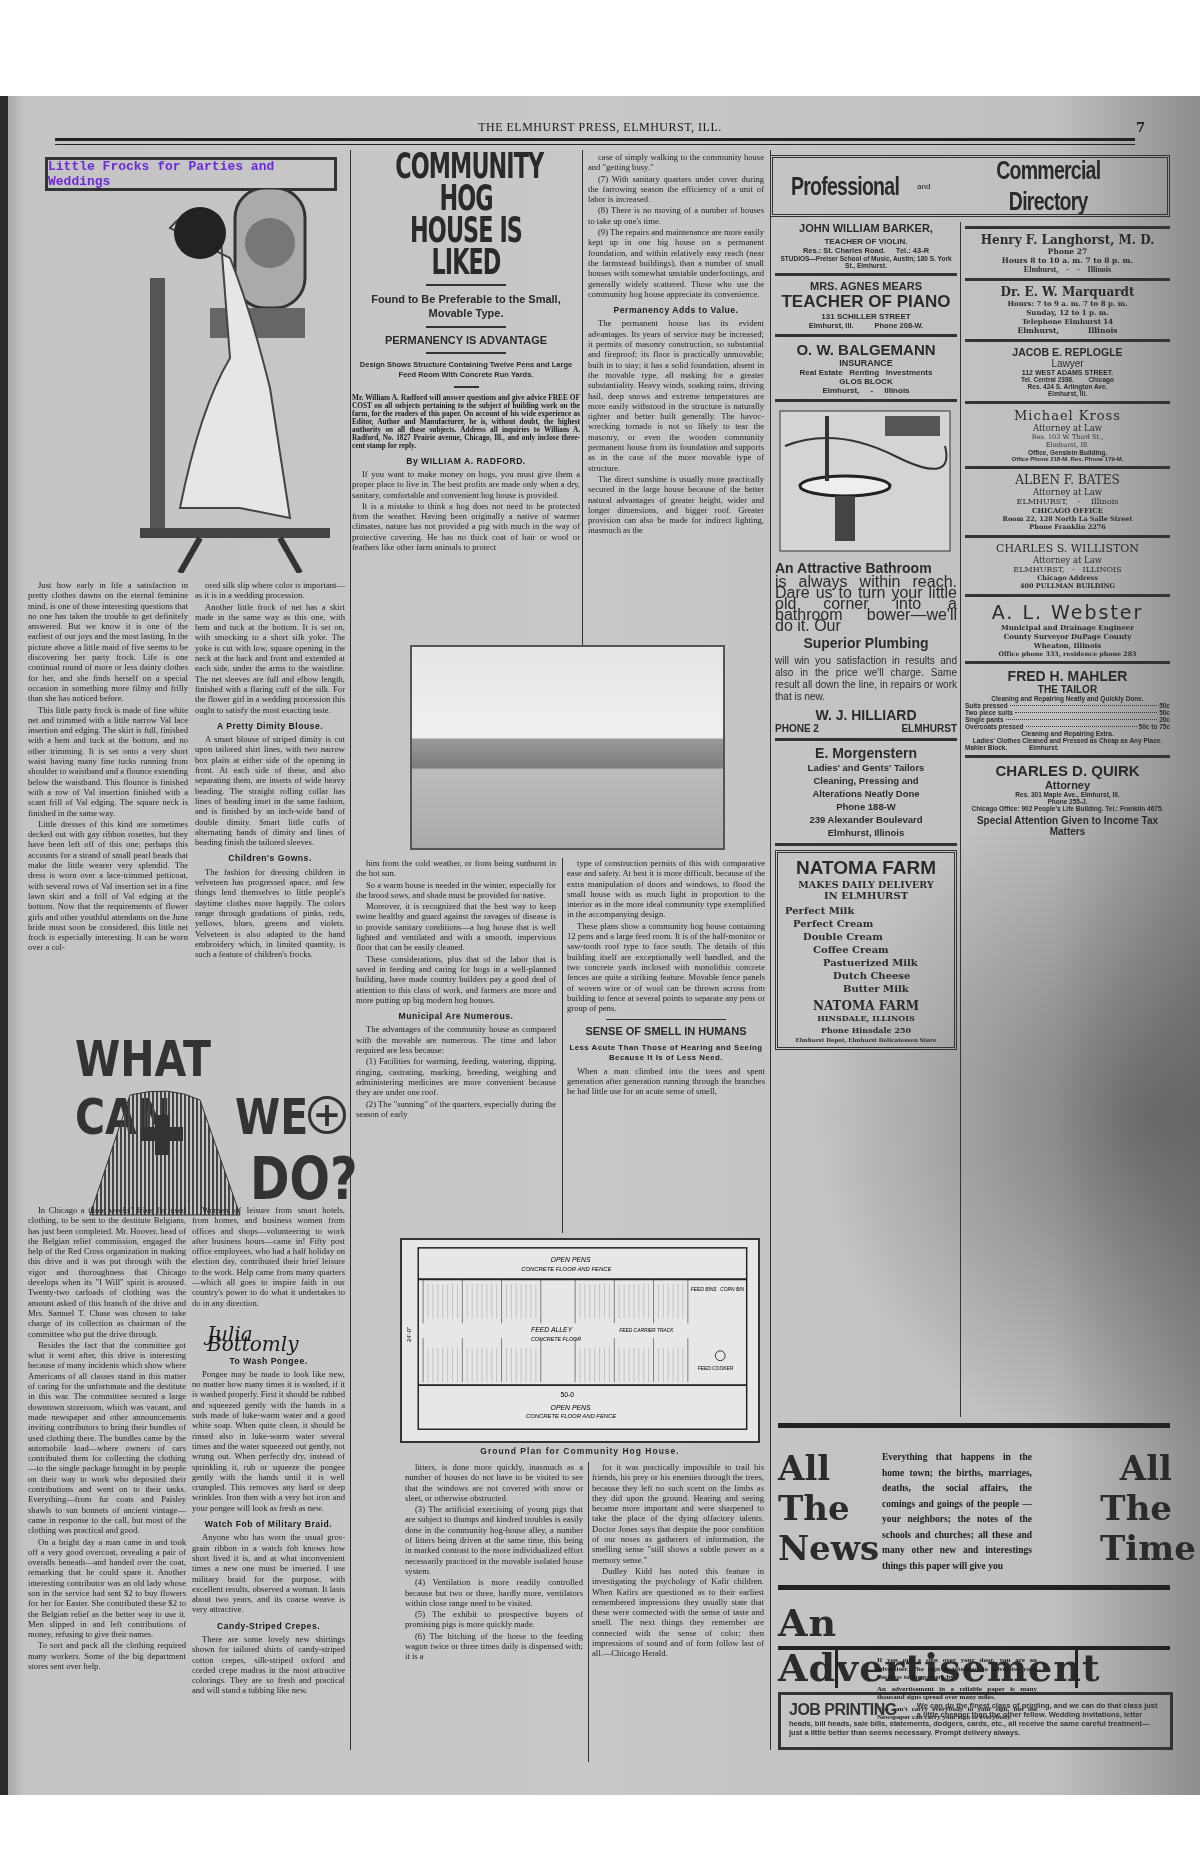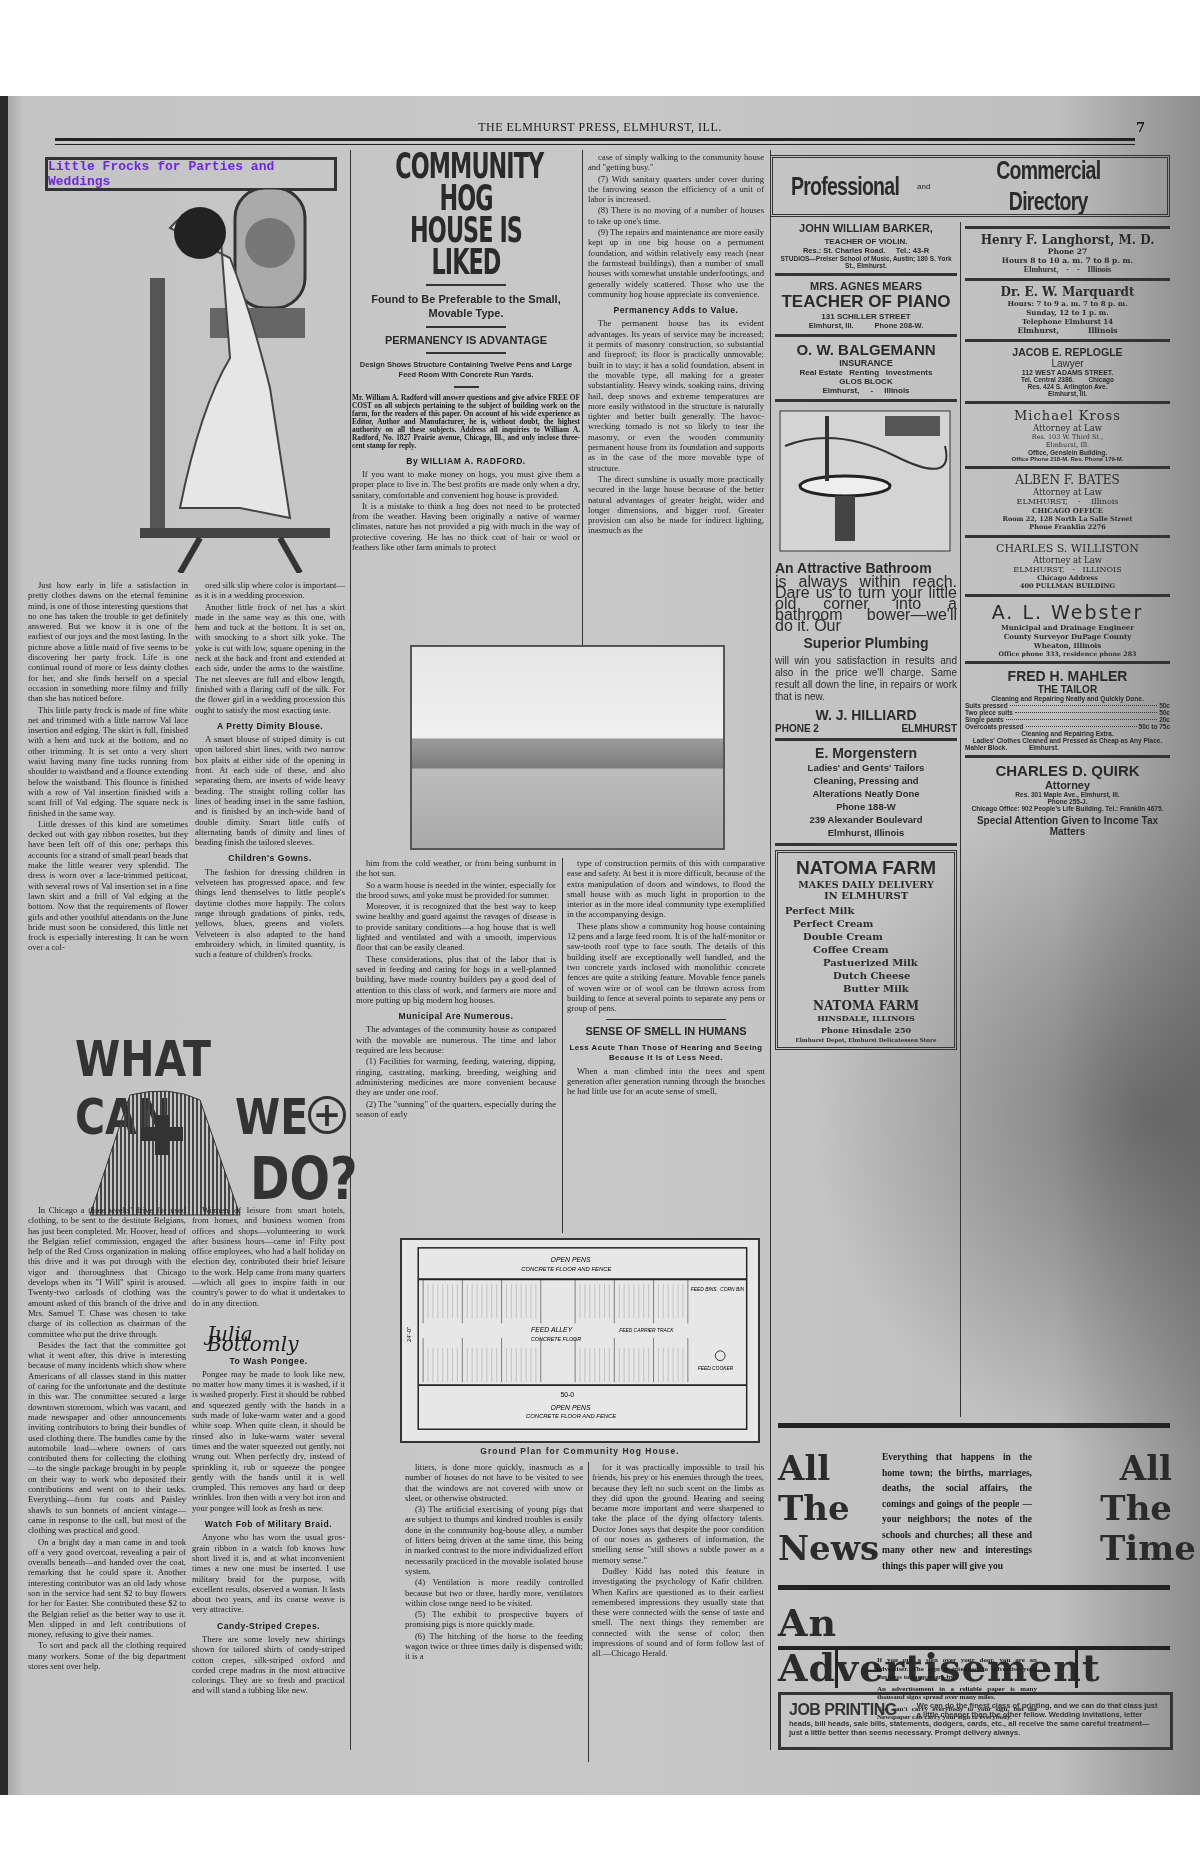--- a/index.html
+++ b/index.html
@@ -132,21 +132,21 @@
   <p>(9) The repairs and maintenance are more easily kept up in one big house on a permanent foundation, and within relatively easy reach (near the farmstead buildings), than a number of small houses with somewhat unstable underfootings, and generally widely scattered. Those who use the community hog house appreciate its convenience.</p>
   <div class="subhd">Permanency Adds to Value.</div>
   <p>The permanent house has its evident advantages. Its years of service may be increased; it permits of masonry construction, so substantial and fireproof; its floor is practically unmovable; built in to stay; it has a solid foundation, absent in the movable type, all making for a greater substantiality. Heavy winds, soaking rains, driving hail, deep snows and extreme temperatures are more easily withstood in the structure is naturally tighter and better built generally. The havoc-wrecking tornado is not so likely to tear the masonry, or even the wooden community permanent house from its foundation and supports as in the case of the more movable type of structure.</p>
   <p>The direct sunshine is usually more practically secured in the large house because of the better natural advantages of greater height, wider and longer dimensions, and bigger roof. Greater provision can also be made for indirect lighting, inasmuch as the</p>
 </div>
 
 <div class="photo"></div>
 
 <div class="col" style="left:356px;top:858px;width:200px">
   <p>him from the cold weather, or from being sunburnt in the hot sun.</p>
-  <p>So a warm house is needed in the winter, especially for the brood sows, and yoke must be provided for summer.</p>
+  <p>So a warm house is needed in the winter, especially for the brood sows, and shade must be provided for native.</p>
   <p>Moreover, it is recognized that the best way to keep swine healthy and guard against the ravages of disease is to provide sanitary conditions—a hog house that is well lighted and ventilated and with a smooth, impervious floor that can be easily cleaned.</p>
   <p>These considerations, plus that of the labor that is saved in feeding and caring for hogs in a well-planned building, have made country builders pay a good deal of attention to this class of work, and farmers are more and more putting up big modern hog houses.</p>
   <div class="subhd">Municipal Are Numerous.</div>
   <p>The advantages of the community house as compared with the movable are numerous. The time and labor required are less because:</p>
   <p>(1) Facilities for warming, feeding, watering, dipping, ringing, castrating, marking, breeding, weighing and administering medicines are more convenient because they are under one roof.</p>
   <p>(2) The "sunning" of the quarters, especially during the season of early</p>
 </div>
 <div class="vline" style="left:562px;top:858px;height:375px"></div>
 <div class="col" style="left:567px;top:858px;width:198px">
   <p>type of construction permits of this with comparative ease and safety. At best it is more difficult, because of the extra manipulation of doors and windows, to flood the small house with as much light in proportion to the interior as in the more ideal community type exemplified in the accompanying design.</p>

